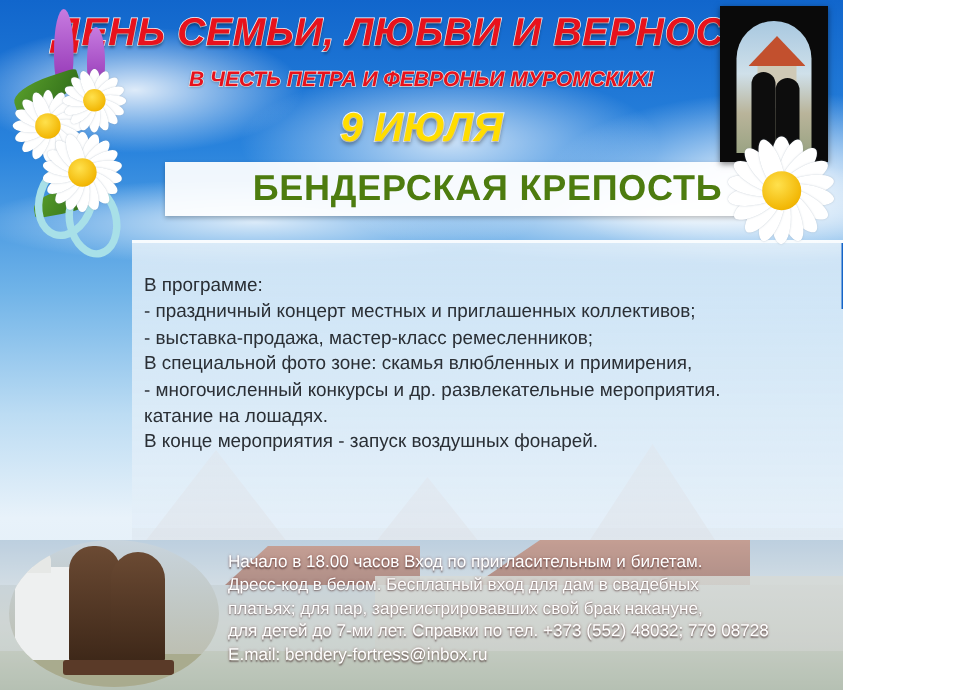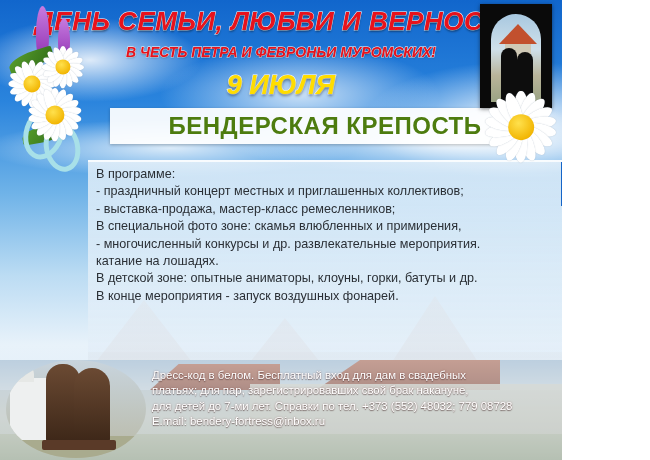--- a/index.html
+++ b/index.html
@@ -43,21 +43,21 @@
   .placebar{position:absolute;left:110px;top:108px;width:430px;height:36px;
     background:rgba(255,255,255,.93);display:flex;align-items:center;justify-content:center;
     box-shadow:0 1px 3px rgba(0,0,0,.25);}
   .placebar span{font-size:24px;font-weight:bold;color:#4d7c0f;letter-spacing:.5px;}
 
   
   .panel{position:absolute;left:88px;top:160px;width:474px;height:200px;
     background:linear-gradient(180deg,rgba(232,242,250,.82),rgba(226,238,248,.72));
     border-top:2px solid rgba(255,255,255,.85);}
   .panel .edge{position:absolute;right:-4px;top:0;width:5px;height:44px;background:#1565c8;}
-  .lines{position:absolute;left:8px;top:4px;right:6px;}
+  .lines{position:absolute;left:8px;top:20px;right:6px;}
   .lines p{margin:0;font-size:12.6px;line-height:17.4px;color:#2a2f35;white-space:nowrap;}
 
   
   .footer{position:absolute;left:0;bottom:0;width:650px;height:100px;overflow:hidden;
     background:linear-gradient(180deg,#9ab0c4 0%,#b9c4cc 18%,#c8c9bf 55%,#b9bda9 100%);}
   .f-sky{position:absolute;left:0;top:0;width:650px;height:30px;background:linear-gradient(180deg,#a7bed4,#cdd6dc);}
   .f-roof{position:absolute;background:linear-gradient(180deg,#b5654a,#8d4733);}
   .f-r1{left:150px;top:4px;width:130px;height:26px;clip-path:polygon(0 100%,22% 0,100% 0,100% 100%);}
   .f-r2{left:300px;top:0px;width:200px;height:30px;clip-path:polygon(8% 100%,30% 0,100% 0,100% 100%);}
   .f-wall{position:absolute;left:250px;top:24px;width:330px;height:52px;background:linear-gradient(180deg,#d6d2c4,#c3bfae);opacity:.85;}
@@ -126,33 +126,33 @@
 
   <div class="panel">
     <div class="edge"></div>
     <div class="lines">
       <p>В программе:</p>
       <p>- праздничный концерт местных и приглашенных коллективов;</p>
       <p>- выставка-продажа, мастер-класс ремесленников;</p>
       <p>В специальной фото зоне: скамья влюбленных и примирения,</p>
       <p>- многочисленный конкурсы и др. развлекательные мероприятия.</p>
       <p>катание на лошадях.</p>
-      <p>В детской зоне: опытные аниматоры, клоуны, горки, батуты и др.</p>
       <p>В конце мероприятия - запуск воздушных фонарей.</p>
     </div>
   </div>
 
   <div class="footer">
     <div class="f-sky"></div>
     <div class="f-roof f-r1"></div>
     <div class="f-roof f-r2"></div>
     <div class="f-wall"></div>
     <div class="f-grass"></div>
     <div class="f-veil"></div>
     <div class="ftext">
+      <p>Начало в 18.00 часов Вход по пригласительным и билетам.</p>
       <p>Дресс-код в белом. Бесплатный вход для дам в свадебных</p>
       <p>платьях; для пар, зарегистрировавших свой брак накануне,</p>
       <p>для детей до 7-ми лет. Справки по тел. +373 (552) 48032; 779 08728</p>
       <p>E.mail: bendery-fortress@inbox.ru</p>
     </div>
   </div>
 
   <div class="statue">
     <div class="st-ground"></div>
     <div class="st-church"></div>

